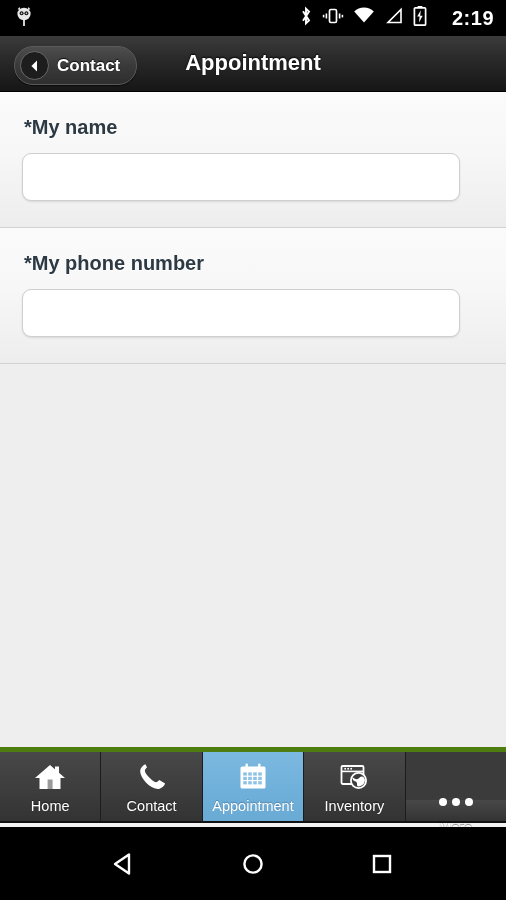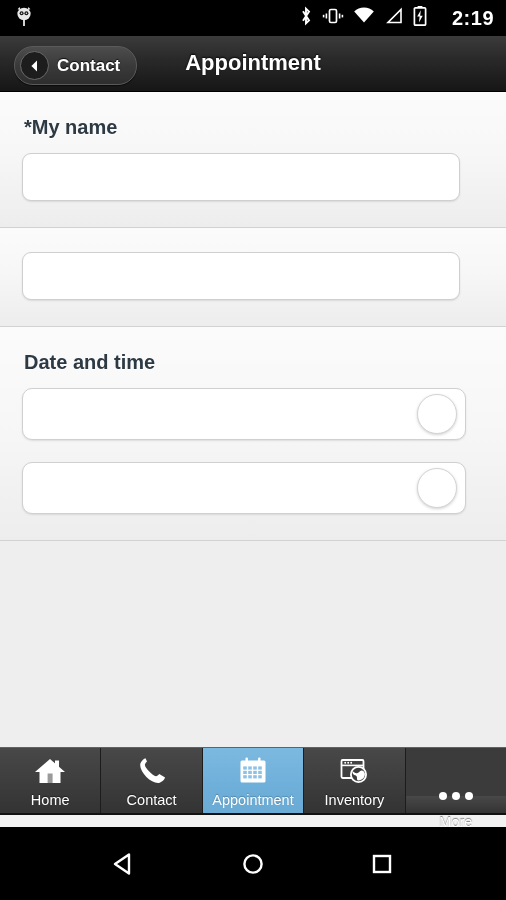--- a/index.html
+++ b/index.html
@@ -207,24 +207,24 @@
     box-shadow: 0 1px 3px rgba(0,0,0,0.18);
     cursor: pointer;
   }
 
   
   .tabbar {
     position: absolute;
     left: 0;
     top: 747px;
     width: 506px;
-    height: 68px;
+    height: 76px;
     display: flex;
     background: #3b3b3b;
-    border-top: 1px solid #4d7c0f;
+    border-top: 5px solid #4d7c0f;
     border-bottom: 2px solid #111;
     box-sizing: border-box;
   }
   .tab {
     flex: 1;
     display: flex;
     flex-direction: column;
     align-items: center;
     justify-content: center;
     gap: 4px;
@@ -344,35 +344,25 @@
   </div>
 
   <div class="content">
 
     <div class="section">
       <div class="field-label">*My name</div>
       <input class="text-input" type="text" placeholder="" style="">
     </div>
 
     <div class="section">
+      <div class="field-label">*My phone number</div>
       <input class="text-input" type="text" placeholder="" style="">
     </div>
 
 
-    <div class="section">
-      <div class="field-label">Date and time</div>
-      <div class="picker-row">
-        <input class="picker-input" type="text" placeholder="" style="">
-        <span class="picker-circle"></span>
-      </div>
-      <div class="picker-row">
-        <input class="picker-input" type="text" placeholder="" style="">
-        <span class="picker-circle"></span>
-      </div>
-    </div>
 
   </div>
 
   <div class="tabbar">
 
     <div class="tab">
       <span class="tab-icon">
         <svg width="34" height="30" viewBox="0 0 34 30">
           <path d="M17 3 L32 16 L27.5 16 L27.5 27 L6.5 27 L6.5 16 L2 16 Z" fill="#ffffff"></path>
           <rect x="22" y="4.5" width="4" height="7" fill="#ffffff"></rect>

